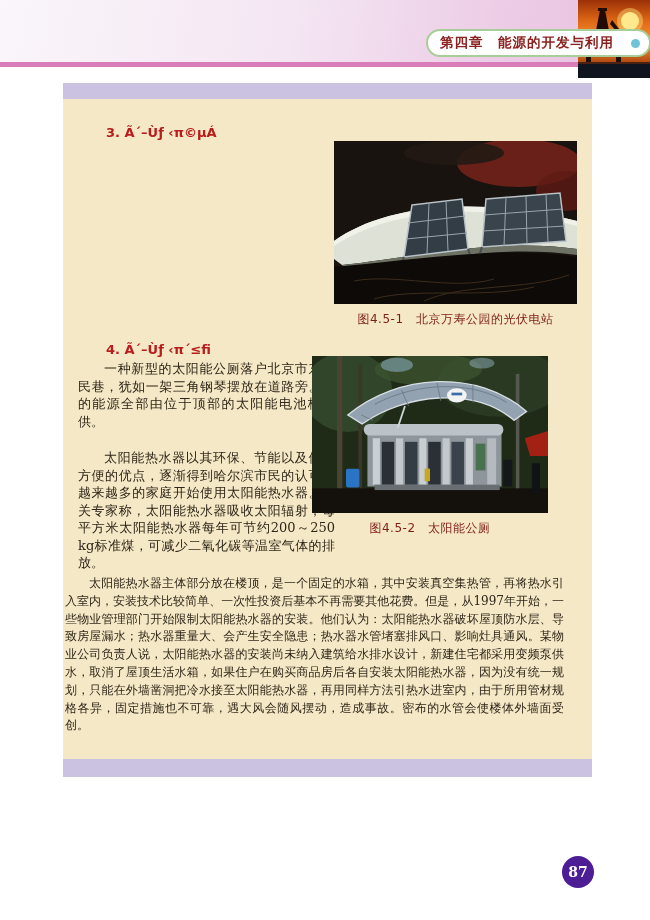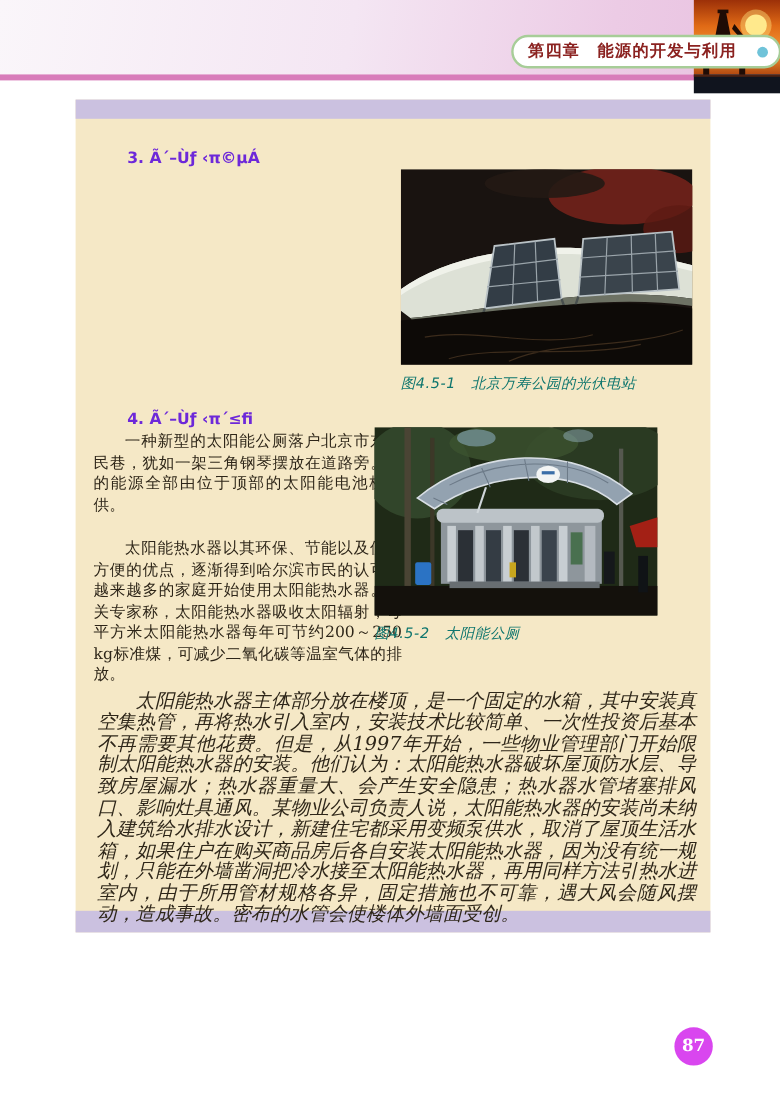--- a/index.html
+++ b/index.html
@@ -40,50 +40,50 @@
     position:absolute; left:63px; top:83px; width:529px; height:694px;
     background:#f5e8c6;
   }
   .lav-strip { position:absolute; left:0; width:529px; background:#cbc1e0; }
   .lav-strip.top { top:0; height:16px; }
   .lav-strip.bottom { bottom:0; height:18px; }
 
   .sec-heading {
     position:absolute; left:43px; width:260px;
     font-family:"DejaVu Sans","Liberation Sans",sans-serif;
-    font-size:13px; font-weight:bold; color:#6d28d9; white-space:nowrap;
+    font-size:13px; font-weight:bold; color:#b91c1c; white-space:nowrap;
   }
   .col-para {
     position:absolute; left:15px; width:257px;
     font-size:13px; line-height:17.6px; text-align:justify;
     text-indent:2em; color:#2e2619;
   }
   .wide-para {
-    position:absolute; left:18px; width:499px;
-    font-size:16px; line-height:17.8px; text-align:justify;
-    text-indent:2em; color:#2e2619;font-style:italic;
+    position:absolute; left:2px; width:499px;
+    font-size:12px; line-height:17.8px; text-align:justify;
+    text-indent:2em; color:#2e2619;
   }
   .figure { position:absolute; }
   .figure svg { display:block; width:100%; }
   .fig-caption {
-    margin-top:7px; text-align:left;
+    margin-top:7px; text-align:center;
     font-family:"DejaVu Sans","Liberation Sans",sans-serif;
-    font-size:12px; color:#0f766e; letter-spacing:0.5px;font-style:italic;
+    font-size:12px; color:#7f1d1d; letter-spacing:0.5px;
   }
   #fig1 { left:271px; top:58px;  width:243px; }
   #fig2 { left:249px; top:273px; width:236px; }
   #h3 { top:42px; }  #p3 { top:60px; }
   #h4 { top:259px; } #p4 { top:277px; }
   #h5 { top:351px; } #p5 { top:366px; line-height:17.5px; }
   #p6 { top:492px; }
   #p7 { top:636px; }
   
   .page-circle {
     position:absolute; left:562px; top:856px; width:32px; height:32px;
-    border-radius:50%; background:#d946ef; color:#ffffff;
+    border-radius:50%; background:#4c1d95; color:#ffffff;
     display:flex; align-items:center; justify-content:center;
     font-size:14px; font-weight:bold;
   }
 </style>
 </head>
 <body>
 
 <div class="header-band"></div>
 <div class="pink-rule"></div>
 

